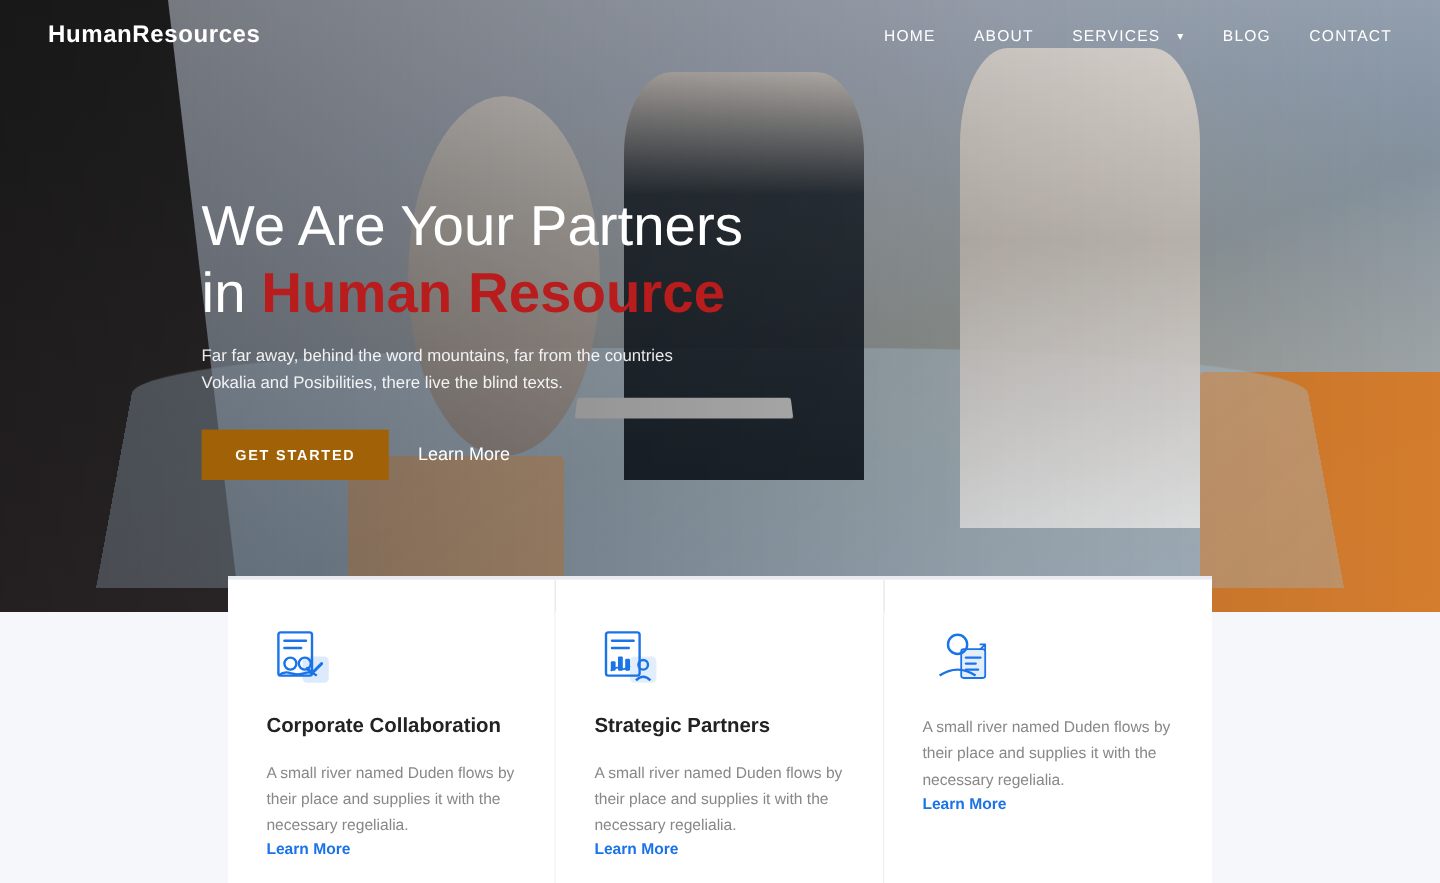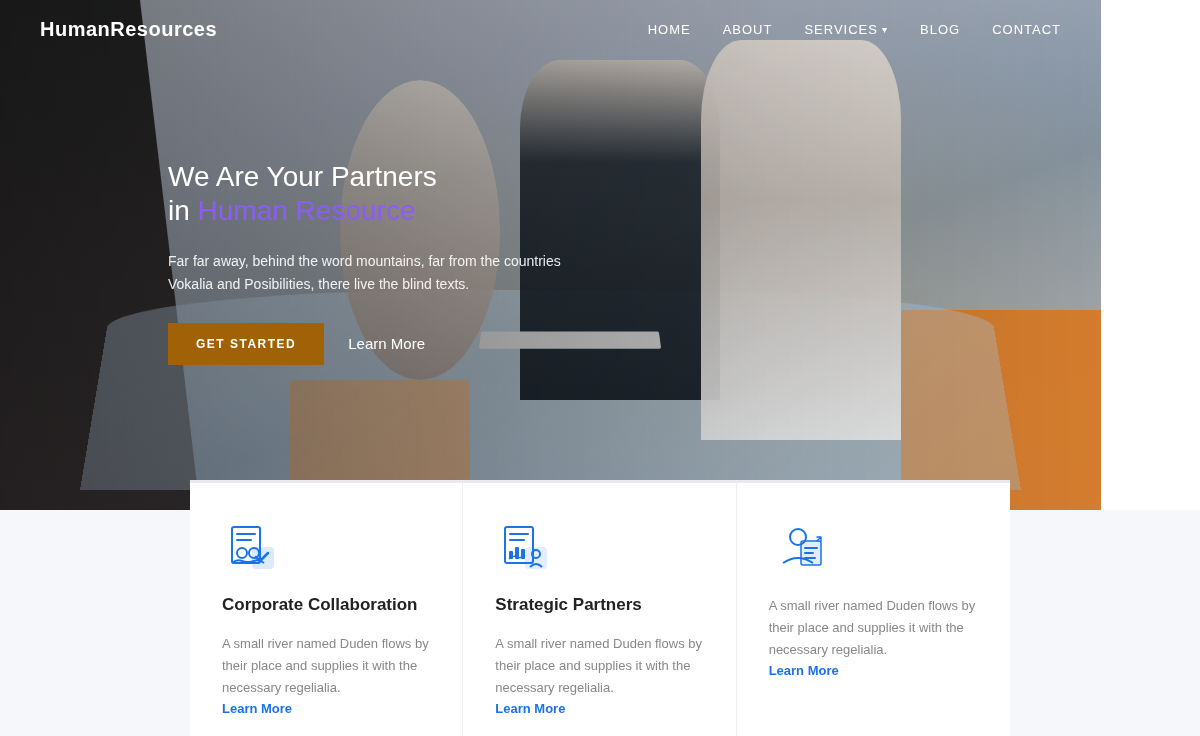--- a/index.html
+++ b/index.html
@@ -30,30 +30,30 @@
       color: #fff;
       text-decoration: none;
       font-size: 13px;
       letter-spacing: 1px;
       text-transform: uppercase;
       font-weight: 500;
     }
     .services-item {
       display: flex;
       align-items: center;
-      gap: 4px;
+      gap: 14px;
     }
     .chevron {
       font-size: 10px;
     }
 
     
     .hero {
       position: relative;
-      width: 1101px;
+      width: 1200px;
       height: 510px;
       overflow: hidden;
     }
     
     .hero-photo-sim {
       position: absolute;
       inset: 0;
       background:
         radial-gradient(ellipse at 70% 60%, rgba(255,200,100,0.18) 0%, transparent 60%),
         linear-gradient(160deg, #c8cdd8 0%, #a8b0be 30%, #8090a0 60%, #6070848a 100%);
@@ -68,28 +68,28 @@
     
     .hero-content {
       position: absolute;
       top: 160px;
       left: 168px;
       max-width: 540px;
       color: #fff;
       z-index: 5;
     }
     .hero-content h1 {
-      font-size: 28px;
+      font-size: 47px;
       font-weight: 400;
       line-height: 1.2;
-      margin-bottom: 23px;
+      margin-bottom: 12px;
     }
     .hero-content h1 strong {
-      font-weight: 400;
-      color: #8b5cf6;
+      font-weight: 700;
+      color: #b91c1c;
     }
     .hero-description {
       font-size: 14px;
       line-height: 1.6;
       color: rgba(255,255,255,0.9);
       margin-bottom: 28px;
       max-width: 420px;
     }
     .hero-buttons {
       display: flex;

